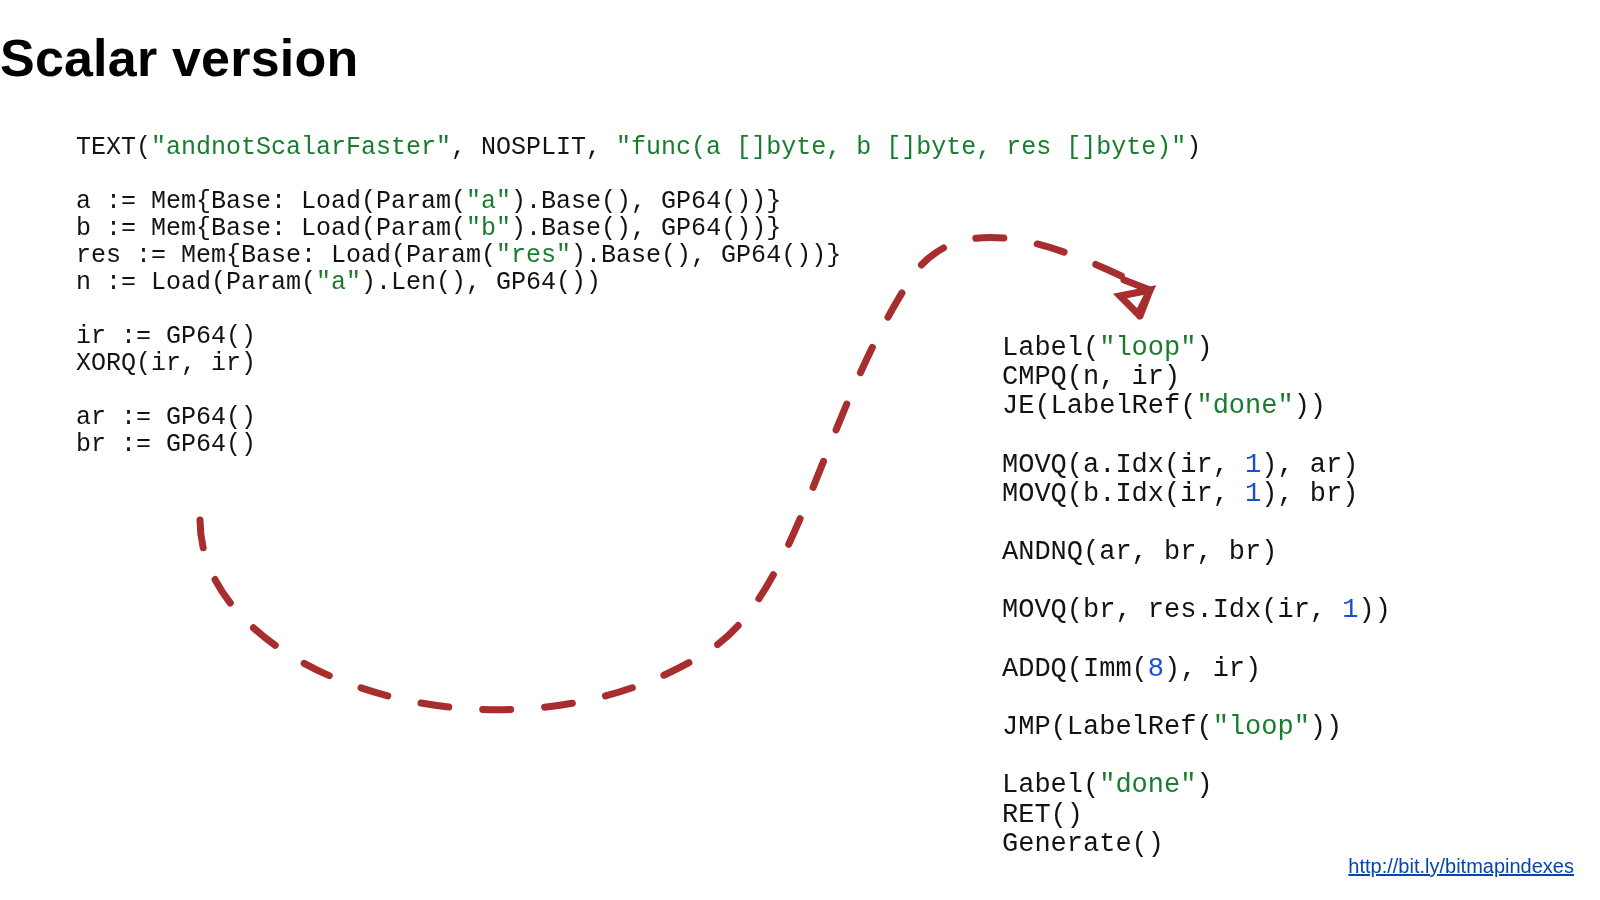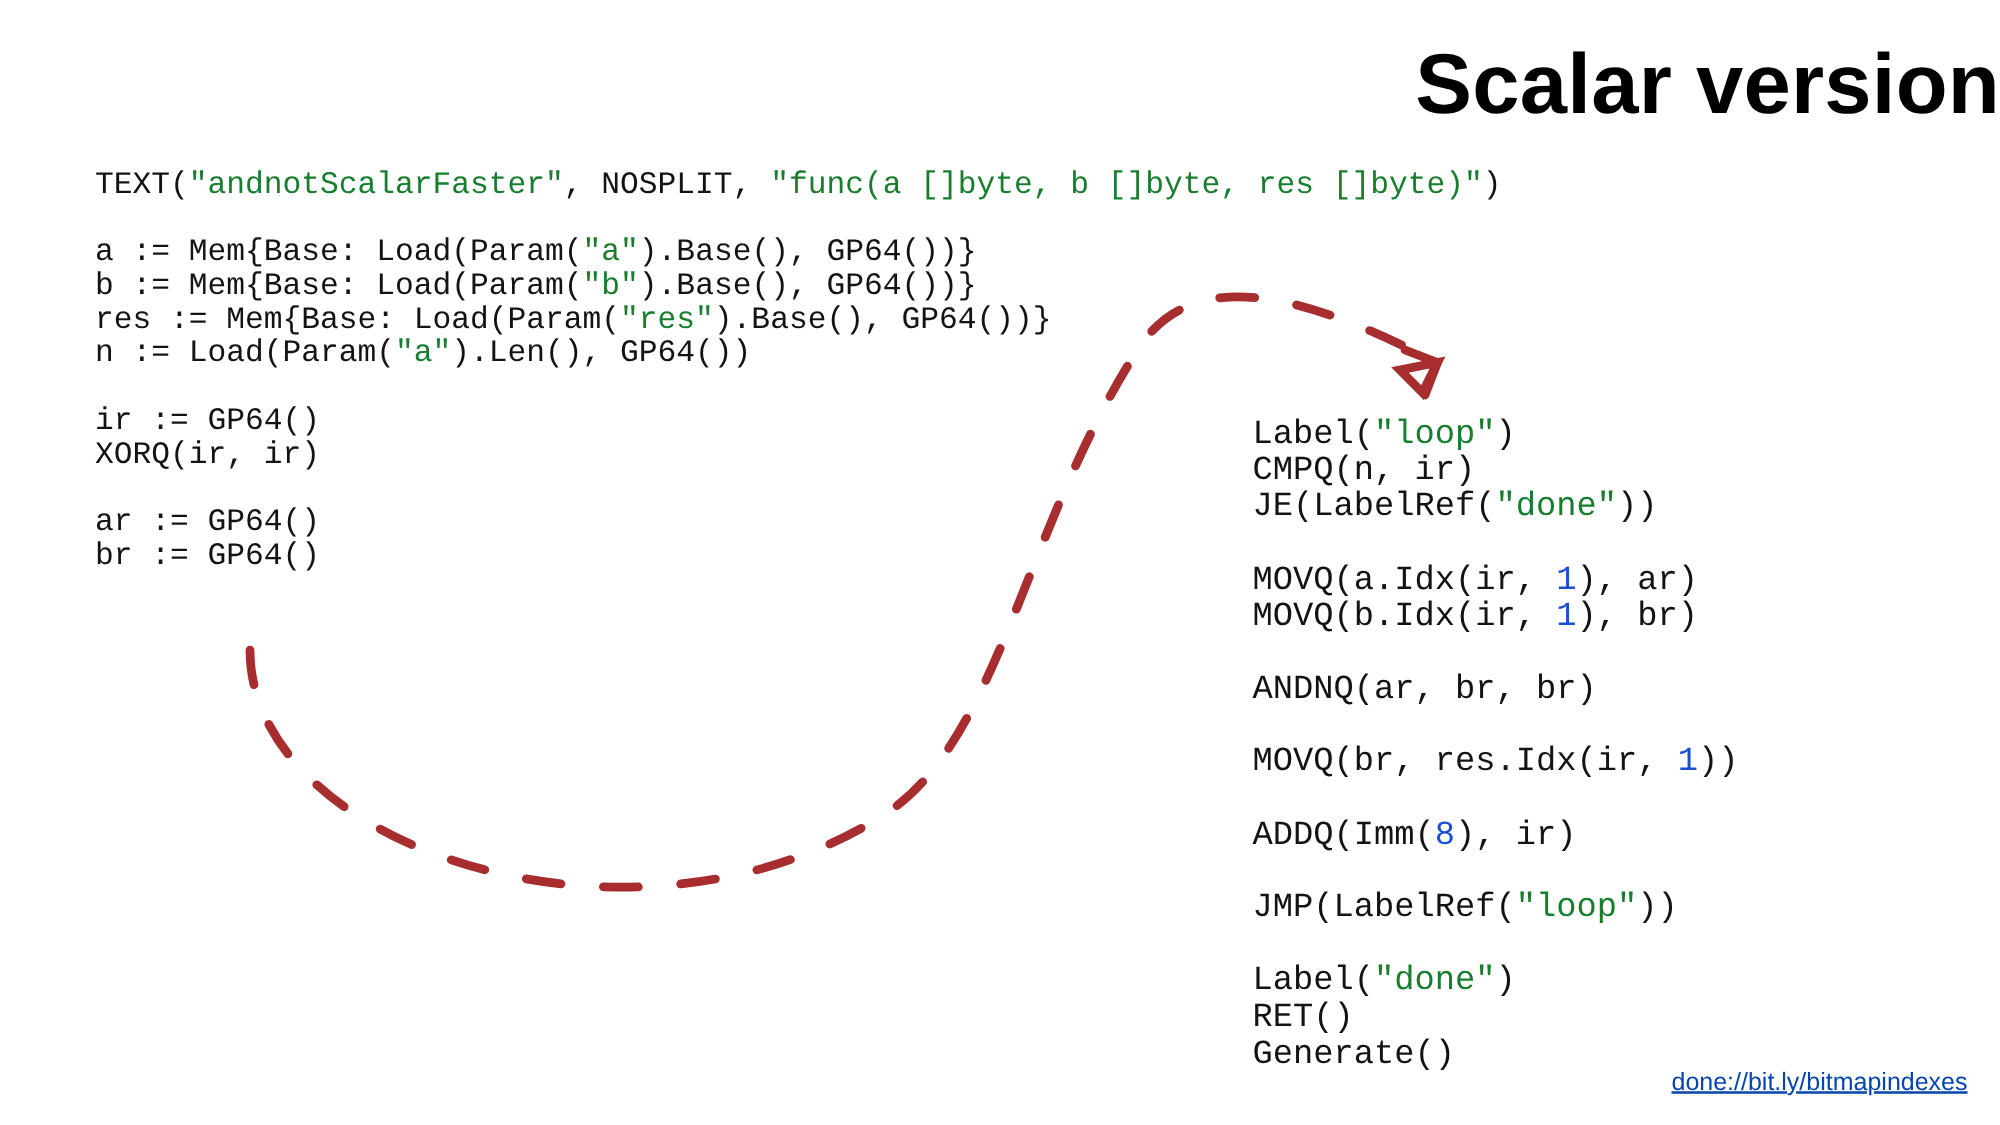--- a/index.html
+++ b/index.html
@@ -13,22 +13,22 @@
   html,body{margin:0;padding:0;background:#fff;}
   body{
     width:1600px;height:900px;
     position:relative;
     font-family:-apple-system,BlinkMacSystemFont,"Segoe UI",Helvetica,Arial,sans-serif;
     overflow:hidden;
   }
   .title{
     position:absolute;
     top:28px;left:0;right:0;
-    text-align:right;
-    font-size:68px;
+    text-align:left;
+    font-size:52px;
     font-weight:700;
     color:#000;
     letter-spacing:0.2px;
   }
   .code{
     font-family:"SF Mono",ui-monospace,Menlo,Consolas,"Liberation Mono",monospace;
     font-size:25px;
     line-height:1.08;
     color:var(--ink);
     white-space:pre;
@@ -123,13 +123,13 @@
 
   <path class="dash" d="M 50 300
                         C 50 460, 360 560, 560 430
                         C 650 370, 670 200, 760 60
                         C 810 -20, 920 30, 1000 70"></path>
 
   <path d="M 1000 70 l -26 -10 m 26 10 l -10 26" stroke-width="8"></path>
   <path d="M 1000 70 l -30 6 l 18 18 z" fill="var(--arrow)" stroke="none"></path>
 </svg>
 
-<a class="footer-link">done://bit.ly/bitmapindexes</a>
+<a class="footer-link">http://bit.ly/bitmapindexes</a>
 
 </body></html>

